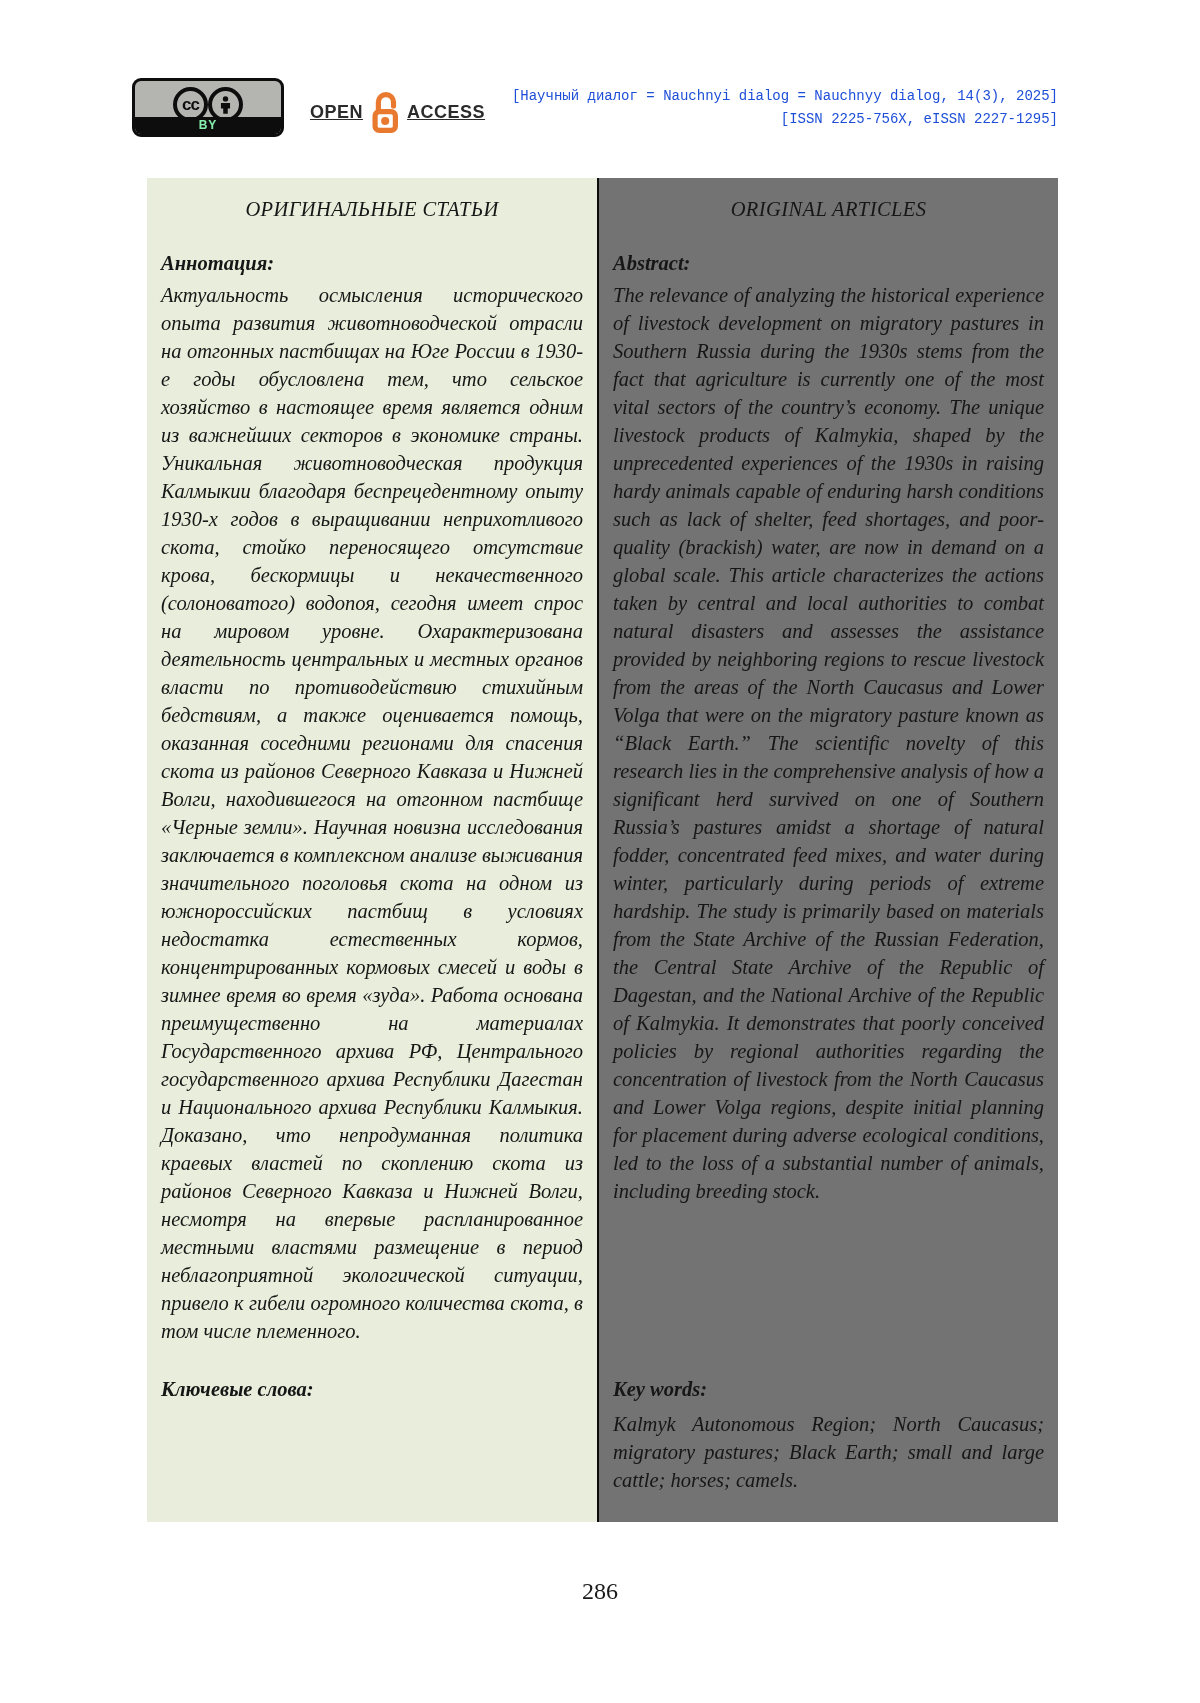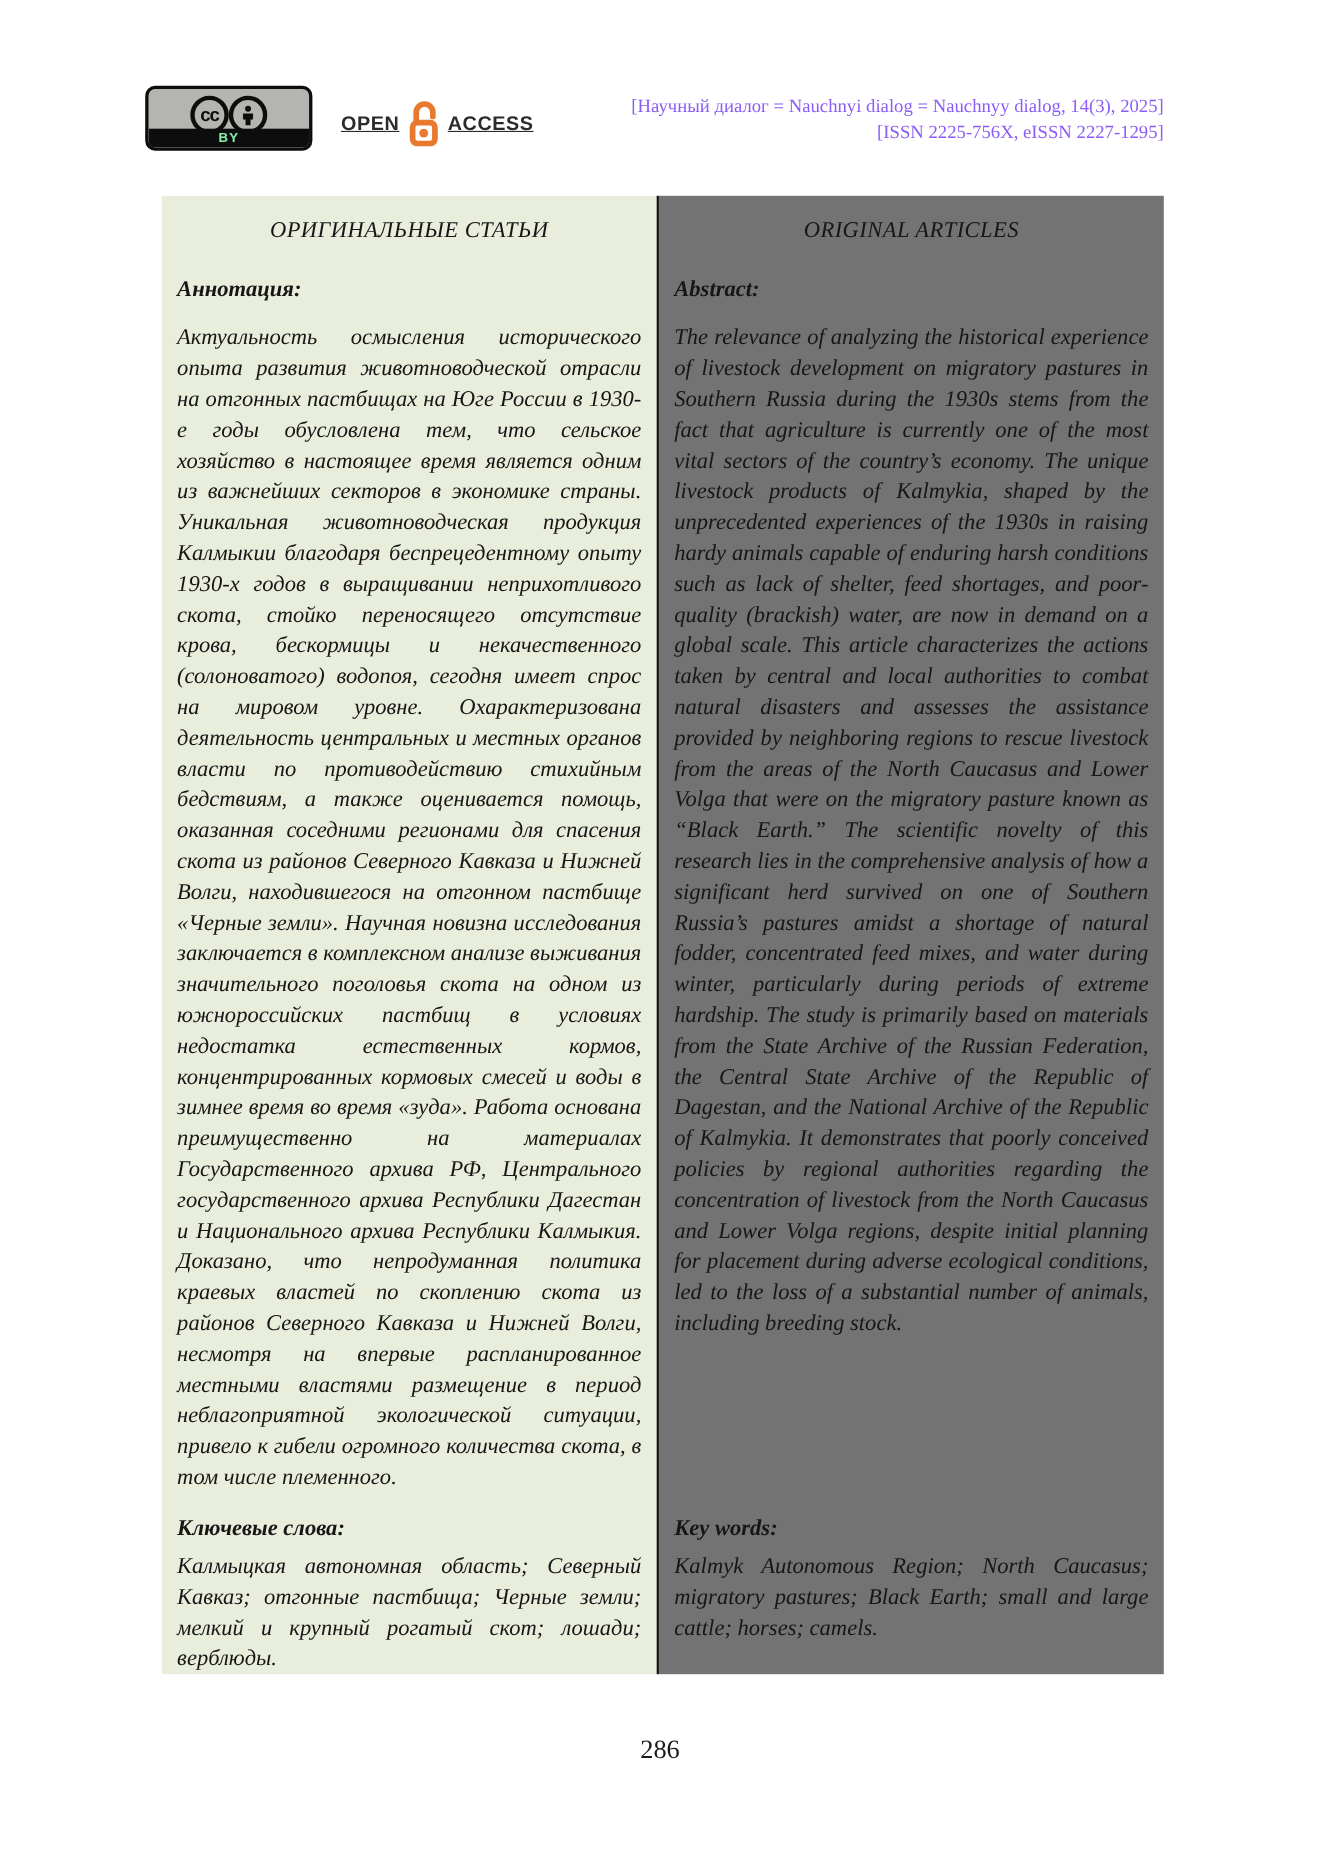--- a/index.html
+++ b/index.html
@@ -13,30 +13,30 @@
     display:flex; align-items:flex-start; justify-content:center; padding-top:6px; }
   .cc-circle { width:35px; height:35px; border-radius:50%; border:4px solid #0d0d0d;
     display:flex; align-items:center; justify-content:center;
     font-family:"Liberation Sans", sans-serif; font-weight:700; font-size:17px; letter-spacing:-1px; color:#0d0d0d; }
   .cc-strip { position:absolute; left:0; right:0; bottom:0; height:17px; background:#0d0d0d;
     color:#86efac; font-family:"Liberation Sans", sans-serif; font-size:12px; font-weight:700;
     text-align:center; line-height:16px; letter-spacing:1px; }
   .oa-logo { position:absolute; left:310px; top:84px; height:56px; display:flex; align-items:center; gap:5px;
     font-family:"Liberation Sans", sans-serif; font-weight:700; font-size:18px; letter-spacing:0.5px; color:#2b2b2b;text-decoration:underline; }
   .journal-info { position:absolute; right:142px; top:85px; text-align:right;
-    font-family:Liberation Serif, serif; font-size:17px; line-height:23px; color:#8b5cf6; }
+    font-family:Liberation Mono, monospace; font-size:14px; line-height:23px; color:#1d4ed8; }
 
   
   .columns { position:absolute; left:147px; top:178px; width:911px; height:1344px; display:flex; }
   .col { position:relative; height:100%; padding:12px 14px 0 14px;font-style:italic; }
   .col-left  { width:452px; background:#e8eedb; border-right:2px solid #0d0d0d; }
   .col-right { width:459px; background:#737373; }
   .section-title { text-align:center; font-weight:400; font-size:20.5px; margin-top:8px; letter-spacing:0.4px; }
   .block-label { font-weight:700; font-size:20.5px; margin-top:31px; }
-  .abstract-text { margin-top:18px; font-size:20.5px; line-height:28px; text-align:justify; }
+  .abstract-text { margin-top:6px; font-size:20.5px; line-height:28px; text-align:justify; }
   .kw-label { position:absolute; left:14px; font-weight:700; font-size:20.5px; top:1200px; }
   .kw-text  { position:absolute; left:14px; right:14px; top:1232px; font-size:20.5px; line-height:28px; text-align:justify; }
 
   
   .page-number { position:absolute; left:0; width:1200px; top:1578px; text-align:center; font-size:24px; color:#1a1a1a; }
 </style>
 </head>
 <body>
 
 <div class="page">
@@ -71,21 +71,20 @@
     </div>
   </div>
 
   <div class="columns">
 
     <section class="col col-left">
       <h2 class="section-title">ОРИГИНАЛЬНЫЕ СТАТЬИ</h2>
       <div class="block-label">Аннотация:</div>
       <p class="abstract-text">Актуальность осмысления исторического опыта развития животноводческой отрасли на отгонных пастбищах на Юге России в 1930-е годы обусловлена тем, что сельское хозяйство в настоящее время является одним из важнейших секторов в экономике страны. Уникальная животноводческая продукция Калмыкии благодаря беспрецедентному опыту 1930-х годов в выращивании неприхотливого скота, стойко переносящего отсутствие крова, бескормицы и некачественного (солоноватого) водопоя, сегодня имеет спрос на мировом уровне. Охарактеризована деятельность центральных и местных органов власти по противодействию стихийным бедствиям, а также оценивается помощь, оказанная соседними регионами для спасения скота из районов Северного Кавказа и Нижней Волги, находившегося на отгонном пастбище «Черные земли». Научная новизна исследования заключается в комплексном анализе выживания значительного поголовья скота на одном из южнороссийских пастбищ в условиях недостатка естественных кормов, концентрированных кормовых смесей и воды в зимнее время во время «зуда». Работа основана преимущественно на материалах Государственного архива РФ, Центрального государственного архива Республики Дагестан и Национального архива Республики Калмыкия. Доказано, что непродуманная политика краевых властей по скоплению скота из районов Северного Кавказа и Нижней Волги, несмотря на впервые распланированное местными властями размещение в период неблагоприятной экологической ситуации, привело к гибели огромного количества скота, в том числе племенного.</p>
       <div class="kw-label">Ключевые слова:</div>
-      <p class="kw-text">Калмыцкая автономная область; Северный Кавказ; отгонные пастбища; Черные земли; мелкий и крупный рогатый скот; лошади; верблюды.</p>
     </section>
 
     <section class="col col-right">
       <h2 class="section-title">ORIGINAL ARTICLES</h2>
       <div class="block-label">Abstract:</div>
       <p class="abstract-text">The relevance of analyzing the historical experience of livestock development on migratory pastures in Southern Russia during the 1930s stems from the fact that agriculture is currently one of the most vital sectors of the country’s economy. The unique livestock products of Kalmykia, shaped by the unprecedented experiences of the 1930s in raising hardy animals capable of enduring harsh conditions such as lack of shelter, feed shortages, and poor-quality (brackish) water, are now in demand on a global scale. This article characterizes the actions taken by central and local authorities to combat natural disasters and assesses the assistance provided by neighboring regions to rescue livestock from the areas of the North Caucasus and Lower Volga that were on the migratory pasture known as “Black Earth.” The scientific novelty of this research lies in the comprehensive analysis of how a significant herd survived on one of Southern Russia’s pastures amidst a shortage of natural fodder, concentrated feed mixes, and water during winter, particularly during periods of extreme hardship. The study is primarily based on materials from the State Archive of the Russian Federation, the Central State Archive of the Republic of Dagestan, and the National Archive of the Republic of Kalmykia. It demonstrates that poorly conceived policies by regional authorities regarding the concentration of livestock from the North Caucasus and Lower Volga regions, despite initial planning for placement during adverse ecological conditions, led to the loss of a substantial number of animals, including breeding stock.</p>
       <div class="kw-label">Key words:</div>
       <p class="kw-text">Kalmyk Autonomous Region; North Caucasus; migratory pastures; Black Earth; small and large cattle; horses; camels.</p>
     </section>
 

